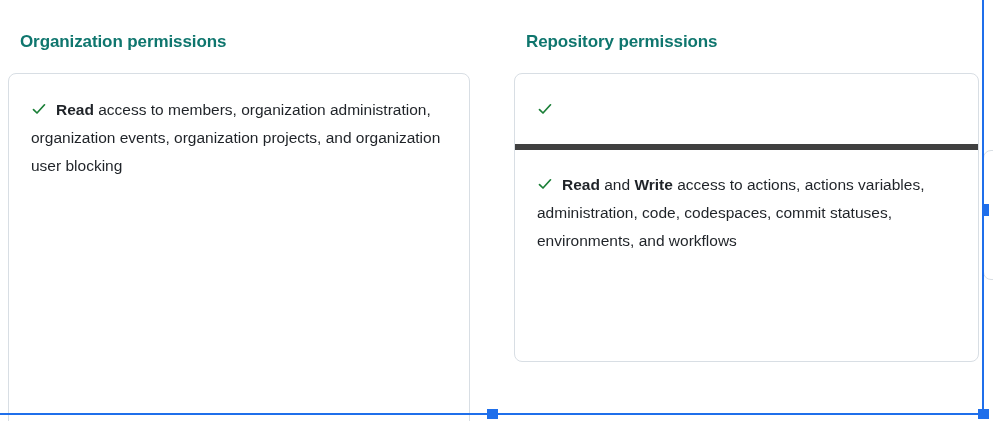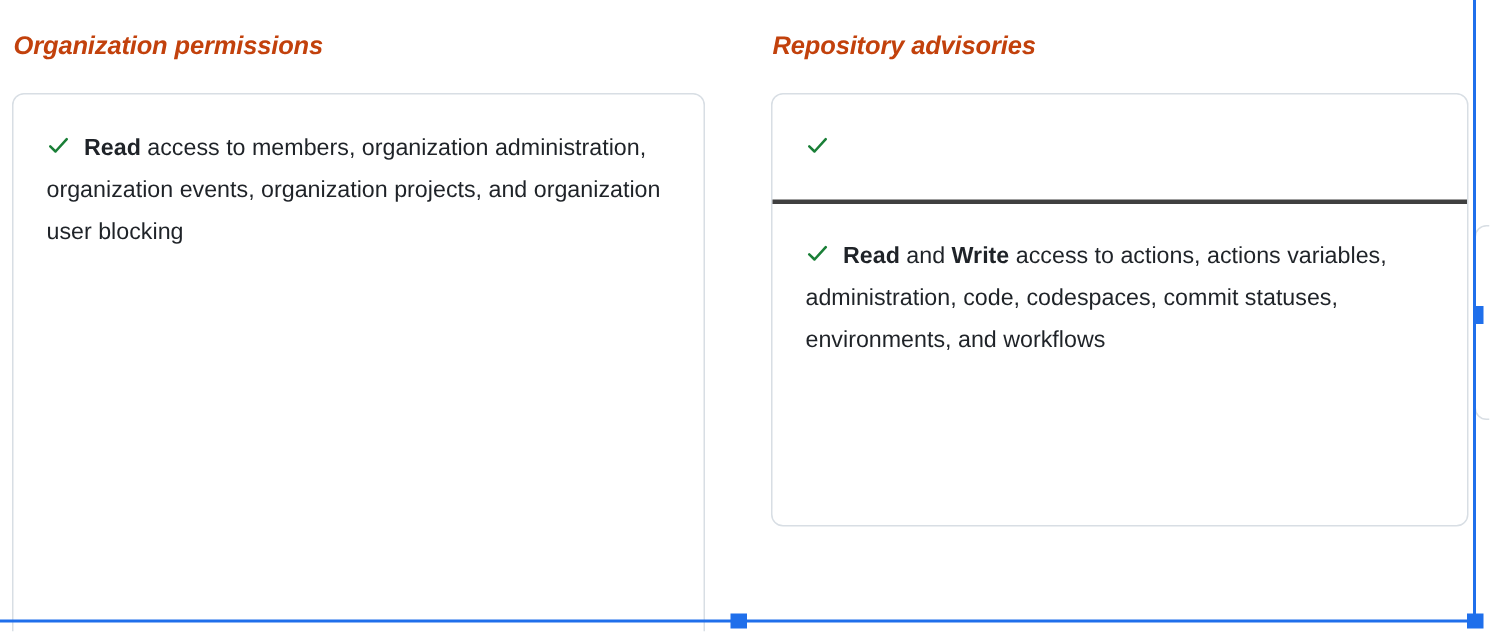--- a/index.html
+++ b/index.html
@@ -21,49 +21,48 @@
 
   
   .column {
     position: absolute;
     top: 0;
   }
   #col-org  { left: 8px;   width: 462px; }
   #col-repo { left: 514px; width: 465px; }
 
   .section-heading {
-    margin: 1px;
+    margin: 12px;
     padding: 0;
     font-size: 17px;
     font-weight: bold;
-    color: #c2410c;
+    color: #0f766e;
     letter-spacing: -0.1px;
     line-height: 24px;
     padding-top: 18px;
-    font-style: italic;
   }
 
   .perm-card {
     margin-top: 19px;
     border: 1px solid #d8dee4;
     border-radius: 8px;
     background: #ffffff;
     box-sizing: border-box;
   }
   #card-org  { height: 372px; }
   #card-repo { height: 289px; }
 
   .perm-item {
     padding: 22px 22px 20px 22px;
     font-size: 15.5px;
     line-height: 28px;
     color: #1f2328;
   }
   .perm-item + .perm-item {
-    border-top: 3px solid #404040;
+    border-top: 6px solid #404040;
     padding-top: 21px;
   }
 
   .check-icon {
     display: inline-block;
     vertical-align: -2px;
     margin-right: 9px;
     color: #1a7f37;
   }
   .check-icon svg { display: block; }
@@ -114,21 +113,21 @@
             <path fill="none" stroke="currentColor" stroke-width="1.7" stroke-linecap="round" stroke-linejoin="round" d="M2.5 8.6 L6 12 L13.5 3.8"></path>
           </svg>
         </span><span class="perm-text"><b>Read</b><span> access to members, organization administration, organization events, organization projects, and organization user blocking</span></span>
       </div>
 
 
     </div>
   </div>
 
   <div class="column" id="col-repo">
-    <h2 class="section-heading">Repository advisories</h2>
+    <h2 class="section-heading">Repository permissions</h2>
     <div class="perm-card" id="card-repo">
 
       <div class="perm-item">
         <span class="check-icon">
           <svg width="16" height="16" viewBox="0 0 16 16" aria-hidden="true">
             <path fill="none" stroke="currentColor" stroke-width="1.7" stroke-linecap="round" stroke-linejoin="round" d="M2.5 8.6 L6 12 L13.5 3.8"></path>
           </svg>
         </span>
       </div>
 

